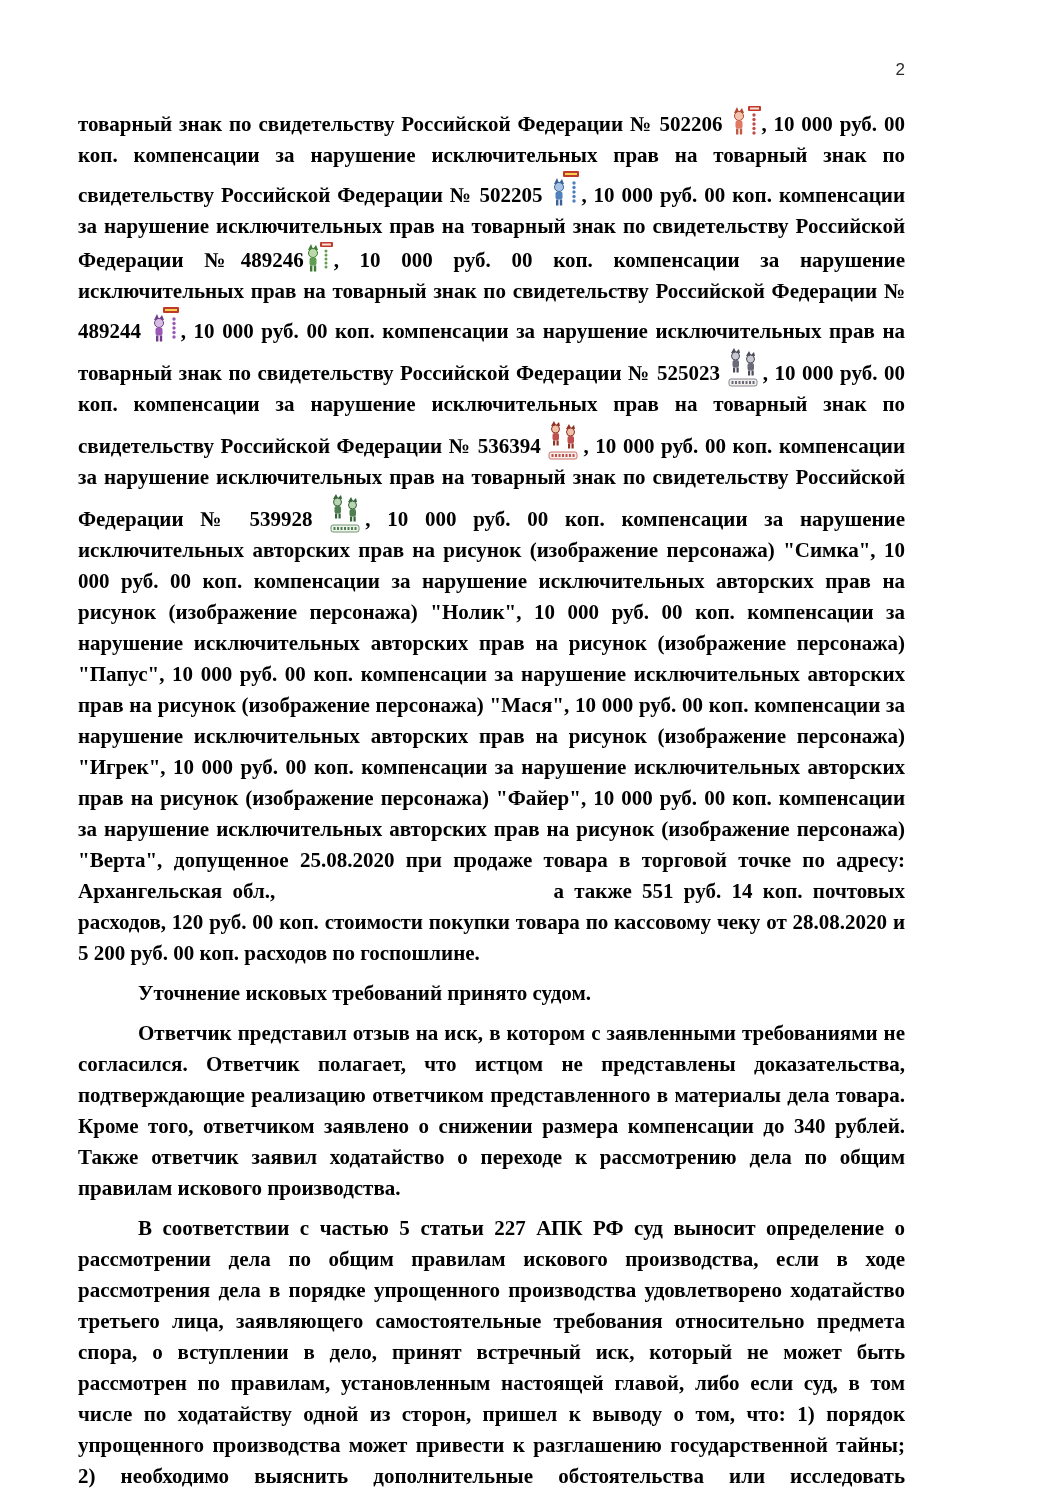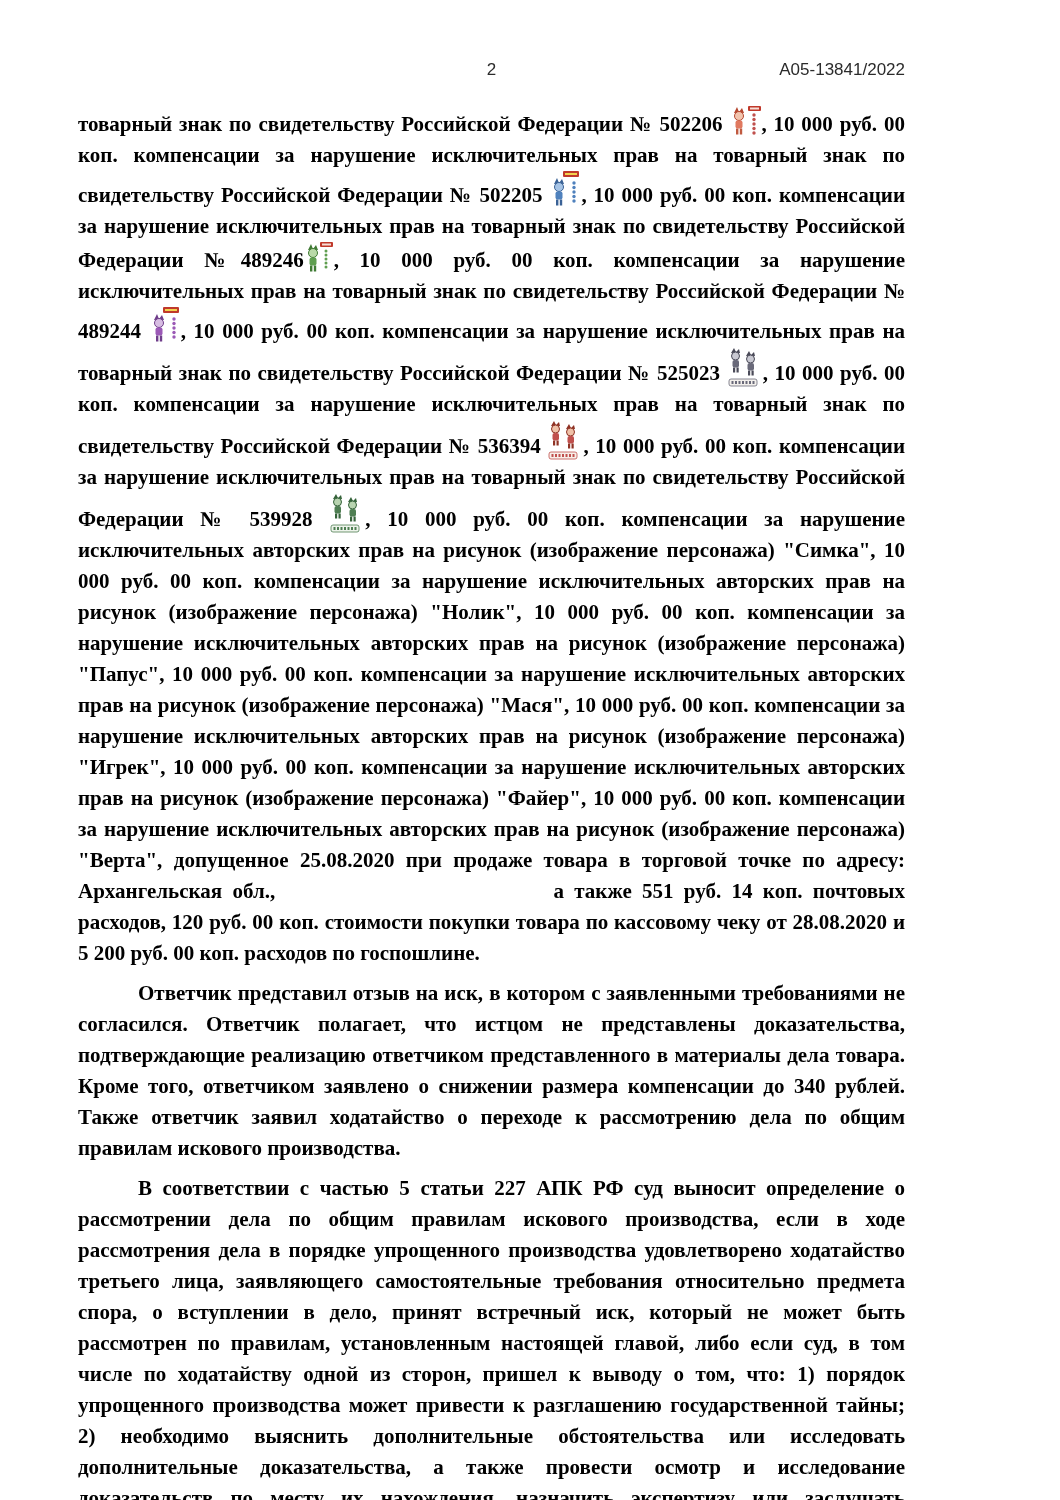--- a/index.html
+++ b/index.html
@@ -30,21 +30,20 @@
   .redacted-gap { display: inline-block; width: 268px; height: 1px; }
 </style>
 </head>
 <body>
 
 <div class="page">
 
   <div class="header">
     <div class="h-side"></div>
     <div class="page-num">2</div>
-    <div class="case-num">А05-13841/2022</div>
   </div>
 
   <div class="content">
 
     <p class="para flush"><span>товарный знак по свидетельству Российской Федерации № 502206 </span><span class="tm tm-single"><svg width="32" height="30" viewBox="0 0 32 30">
             <rect x="19" y="0" width="13" height="5" rx="1" fill="#c0392b"></rect>
             <rect x="21" y="1.5" width="9" height="2" fill="#f7e0d8"></rect>
             <path d="M5 7 L8 1 L10 6 L13 2 L15 7 Z" fill="#b5462e"></path>
             <circle cx="10" cy="10" r="4.5" fill="#f2c4ad" stroke="#b5462e" stroke-width="1"></circle>
             <rect x="6.5" y="14.5" width="7" height="8" rx="2" fill="#e0795f"></rect>
@@ -160,19 +159,20 @@
               <rect x="4.5" y="34" width="2" height="3"></rect>
               <rect x="8" y="34" width="2" height="3"></rect>
               <rect x="11.5" y="34" width="2" height="3"></rect>
               <rect x="15" y="34" width="2" height="3"></rect>
               <rect x="18.5" y="34" width="2" height="3"></rect>
               <rect x="22" y="34" width="2" height="3"></rect>
               <rect x="25.5" y="34" width="2" height="3"></rect>
             </g>
           </svg></span><span>, 10 000 руб. 00 коп. компенсации за нарушение исключительных авторских прав на рисунок (изображение персонажа) "Симка",  10 000 руб. 00 коп. компенсации за нарушение исключительных авторских прав на рисунок (изображение персонажа) "Нолик", 10 000 руб. 00 коп. компенсации за нарушение исключительных авторских прав на рисунок (изображение персонажа) "Папус",  10 000 руб. 00 коп. компенсации за нарушение исключительных авторских прав на рисунок (изображение персонажа) "Мася", 10 000 руб. 00 коп. компенсации за нарушение исключительных авторских прав на рисунок (изображение персонажа) "Игрек",  10 000 руб. 00 коп. компенсации за нарушение исключительных авторских прав на рисунок (изображение персонажа) "Файер", 10 000 руб. 00 коп. компенсации за нарушение исключительных авторских прав на рисунок (изображение персонажа) "Верта", допущенное 25.08.2020 при продаже товара в торговой точке по адресу: Архангельская обл.,</span><span class="redacted-gap"></span> <span>а также 551 руб. 14 коп. почтовых расходов, 120 руб. 00 коп. стоимости покупки товара по кассовому чеку от 28.08.2020 и 5 200 руб. 00 коп. расходов по госпошлине.</span></p>
 
+    <p class="para indent">Уточнение исковых требований принято судом.</p>
 
     <p class="para indent">Ответчик представил отзыв на иск, в котором с заявленными требованиями не согласился. Ответчик полагает, что истцом не представлены доказательства, подтверждающие реализацию ответчиком представленного в материалы дела товара. Кроме того, ответчиком заявлено о снижении размера компенсации до 340 рублей. Также ответчик заявил ходатайство о переходе к рассмотрению дела по общим правилам искового производства.</p>
 
     <p class="para indent">В соответствии с частью 5 статьи 227 АПК РФ суд выносит определение о рассмотрении дела по общим правилам искового производства, если в ходе рассмотрения дела в порядке упрощенного производства удовлетворено ходатайство третьего лица, заявляющего самостоятельные требования относительно предмета спора, о вступлении в дело, принят встречный иск, который не может быть рассмотрен по правилам, установленным настоящей главой, либо если суд, в том числе по ходатайству одной из сторон, пришел к выводу о том, что: 1) порядок упрощенного производства может привести к разглашению государственной тайны; 2) необходимо выяснить дополнительные обстоятельства или исследовать дополнительные доказательства, а также провести осмотр и исследование доказательств по месту их нахождения, назначить экспертизу или заслушать свидетельские показания; 3) заявленное требование связано с иными требованиями, в том числе к другим лицам, или судебным актом, принятым по данному делу, могут быть нарушены права и законные интересы других лиц.</p>
 
   </div>
 </div>
 
 </body></html>

